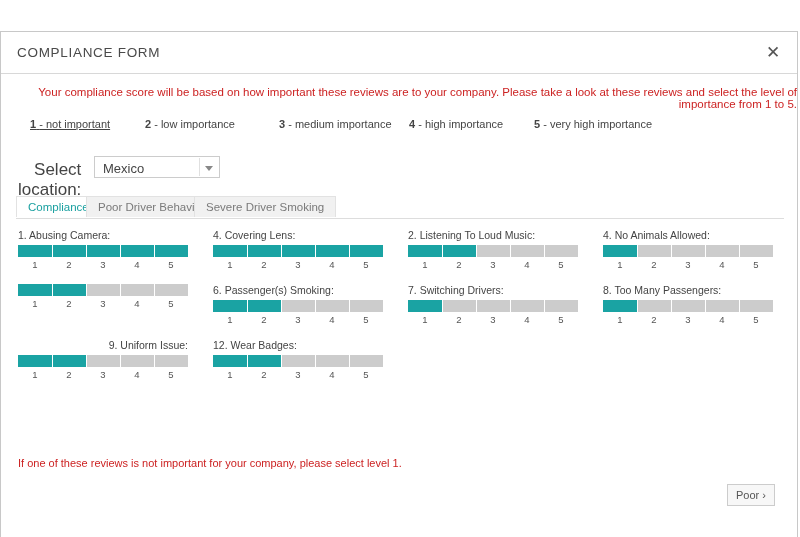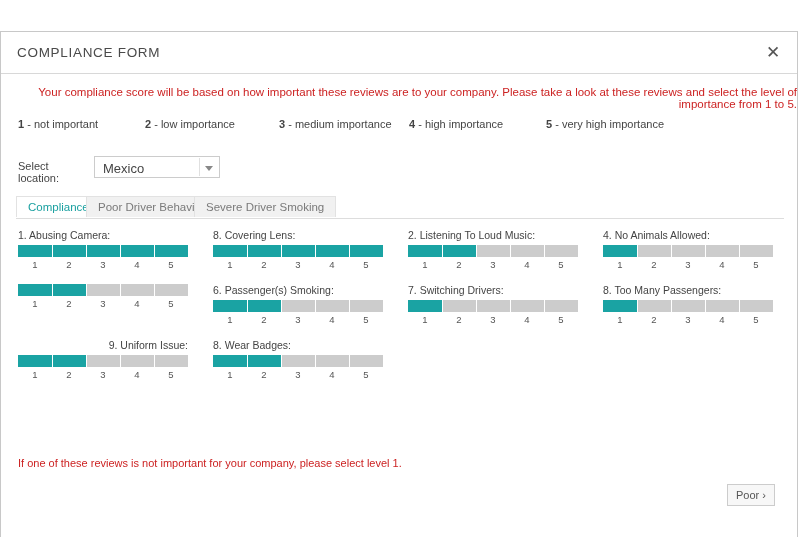--- a/index.html
+++ b/index.html
@@ -83,22 +83,23 @@
   .loc-row {
     position: absolute;
     left: 17px;
     top: 82px;
     height: 24px;
   }
   .loc-label {
     position: absolute;
     left: 0;
     top: 4px;
-    font-size: 11px;
+    font-size: 17px;
     color: #444444;
+    text-align: right;
   }
   .select-box {
     position: absolute;
     left: 76px;
     top: 0;
     width: 126px;
     height: 22px;
     border: 1px solid #cccccc;
     background: #ffffff;
     box-sizing: border-box;
@@ -246,25 +247,25 @@
   <div class="titlebar">
     <div class="title-text">COMPLIANCE FORM</div>
     <div class="close-icon">✕</div>
   </div>
 
   <div class="body-area">
 
     <div class="notice">Your compliance score will be based on how important these reviews are to your company. Please take a look at these reviews and select the level of importance from 1 to 5.</div>
 
     <div class="legend">
-        <div class="legend-item" style="left: 0px;"><b>1</b> <span>- not important</span></div>
+        <div class="legend-item" style="left: 12px; text-decoration: underline;"><b>1</b> <span>- not important</span></div>
         <div class="legend-item" style="left: 127px;"><b>2</b> <span>- low importance</span></div>
         <div class="legend-item" style="left: 261px;"><b>3</b> <span>- medium importance</span></div>
         <div class="legend-item" style="left: 391px;"><b>4</b> <span>- high importance</span></div>
-        <div class="legend-item" style="left: 528px;"><b>5</b> <span>- very high importance</span></div>
+        <div class="legend-item" style="left: 516px;"><b>5</b> <span>- very high importance</span></div>
       </div>
 
     <div class="loc-row">
       <div class="loc-label">Select location:</div>
       <div class="select-box">
         <div class="select-value">Mexico</div>
         <div class="select-sep"></div>
         <div class="select-arrow"></div>
       </div>
     </div>
@@ -287,21 +288,21 @@
           </div>
           <div class="scale">
             <span style="left: 17px;">1</span>
             <span style="left: 51px;">2</span>
             <span style="left: 85px;">3</span>
             <span style="left: 119px;">4</span>
             <span style="left: 153px;">5</span>
           </div>
         </div>
         <div class="item" style="left: 195px; top: 0px;">
-          <div class="item-label">8. Covering Lens:</div>
+          <div class="item-label">4. Covering Lens:</div>
           <div class="slider">
             <div class="slider-fill" style="width: 170px;"></div>
             <div class="slider-tick" style="left: 34px;"></div>
             <div class="slider-tick" style="left: 68px;"></div>
             <div class="slider-tick" style="left: 102px;"></div>
             <div class="slider-tick" style="left: 136px;"></div>
           </div>
           <div class="scale">
             <span style="left: 17px;">1</span>
             <span style="left: 51px;">2</span>
@@ -422,21 +423,21 @@
           </div>
           <div class="scale">
             <span style="left: 17px;">1</span>
             <span style="left: 51px;">2</span>
             <span style="left: 85px;">3</span>
             <span style="left: 119px;">4</span>
             <span style="left: 153px;">5</span>
           </div>
         </div>
         <div class="item" style="left: 195px; top: 110px;">
-          <div class="item-label">8. Wear Badges:</div>
+          <div class="item-label">12. Wear Badges:</div>
           <div class="slider">
             <div class="slider-fill" style="width: 68px;"></div>
             <div class="slider-tick" style="left: 34px;"></div>
             <div class="slider-tick" style="left: 68px;"></div>
             <div class="slider-tick" style="left: 102px;"></div>
             <div class="slider-tick" style="left: 136px;"></div>
           </div>
           <div class="scale">
             <span style="left: 17px;">1</span>
             <span style="left: 51px;">2</span>

